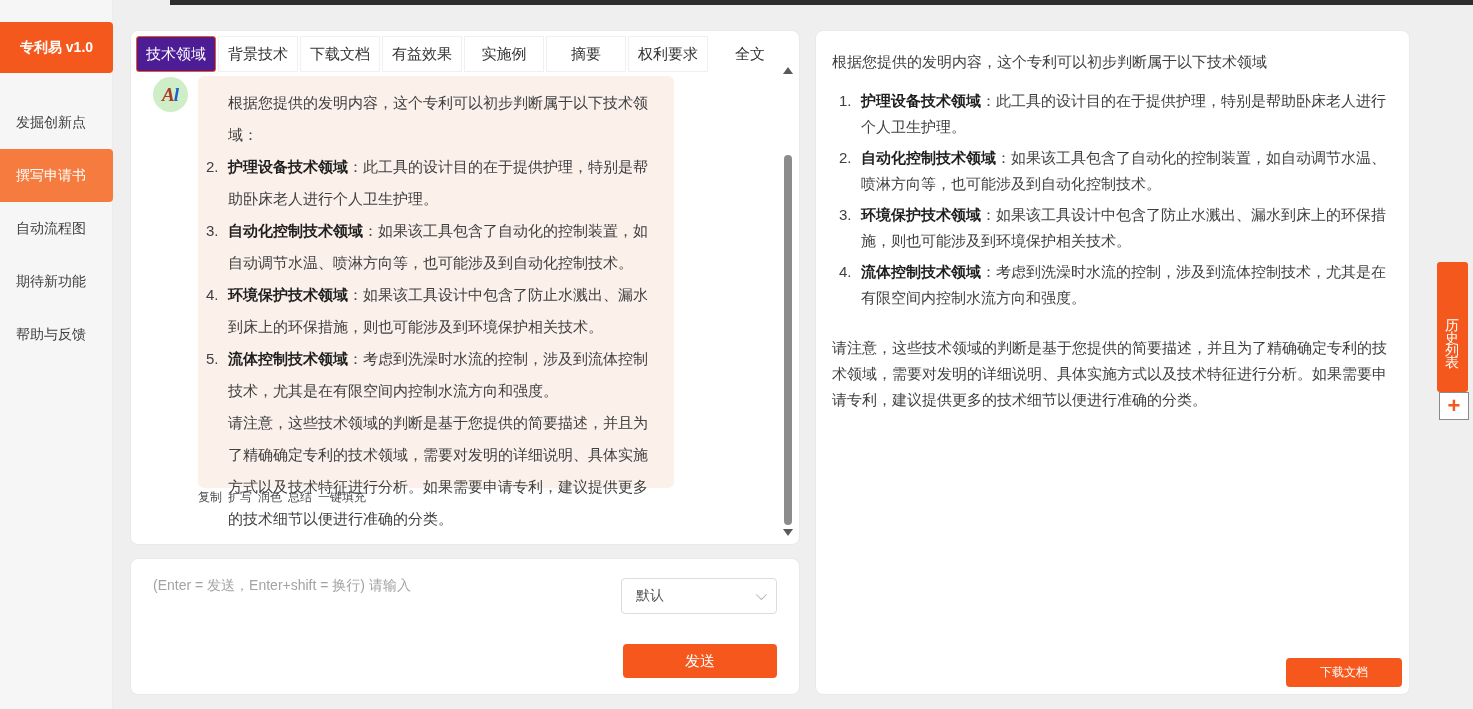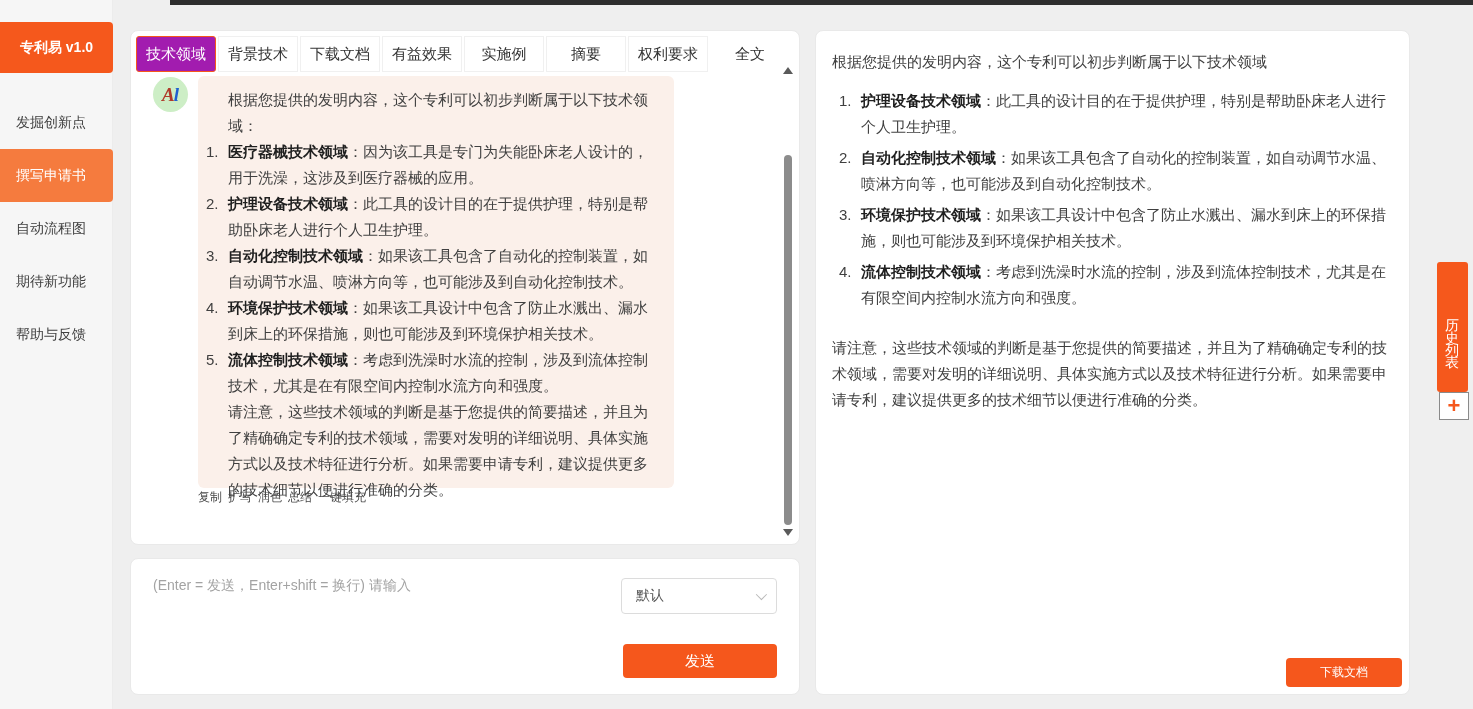--- a/index.html
+++ b/index.html
@@ -29,35 +29,35 @@
   
   .chat-card {
     position:absolute; left:130px; top:30px; width:670px; height:515px;
     background:#fff; border:1px solid #e9e9e9; border-radius:8px;
   }
   .tabs { position:absolute; left:5px; top:5px; height:36px; display:flex; }
   .tab {
     width:80px; height:36px; margin-right:2px; background:#fff; border:1px solid #f0f0f0;
     display:flex; align-items:center; justify-content:center; font-size:15px; color:#333; cursor:pointer;
   }
-  .tab.active { background:#a21caf; border-color:#f5571c; color:#fff; border-radius:3px; }
+  .tab.active { background:#4c1d95; border-color:#f5571c; color:#fff; border-radius:3px; }
   .tab.borderless { border-color:transparent; }
 
   .avatar {
     position:absolute; left:22px; top:46px; width:35px; height:35px; border-radius:50%;
     background:#cdeec6; display:flex; align-items:center; justify-content:center;
     font-family:"Liberation Serif","DejaVu Serif",serif; font-style:italic; font-weight:bold; font-size:19px;
   }
   .avatar .a { color:#b03a2a; }
   .avatar .i { color:#1f5fd0; margin-left:-1px; }
 
   .bubble {
     position:absolute; left:67px; top:45px; width:476px; height:412px;
     background:#fbf0ea; border-radius:6px; padding:11px 14px 12px 8px;
-    font-size:15px; line-height:26px; color:#404040;
+    font-size:15px; line-height:32px; color:#404040;
   }
   .bubble .intro { margin-left:22px; }
   .msg-li { padding-left:22px; }
   .msg-li .num { display:inline-block; width:22px; margin-left:-22px; }
   .msg-li b, .pv-li b { color:#1f1f1f; }
   .bubble .note { margin-left:22px; }
 
   .actions { position:absolute; left:67px; top:458px; display:flex; gap:6px; font-size:12px; color:#4a4a4a; }
   .action-link { cursor:pointer; }
 
@@ -176,21 +176,20 @@
       </div>
   </div>
 
   <div class="avatar">
     <span class="a">A</span>
       <span class="i">l</span>
   </div>
 
   <div class="bubble">
     <p class="intro">根据您提供的发明内容，这个专利可以初步判断属于以下技术领域：</p>
-    <div class="msg-li"><span class="num">1.</span><b>医疗器械技术领域</b><span>：因为该工具是专门为失能卧床老人设计的，用于洗澡，这涉及到医疗器械的应用。</span></div>
     <div class="msg-li"><span class="num">2.</span><b>护理设备技术领域</b><span>：此工具的设计目的在于提供护理，特别是帮助卧床老人进行个人卫生护理。</span></div>
     <div class="msg-li"><span class="num">3.</span><b>自动化控制技术领域</b><span>：如果该工具包含了自动化的控制装置，如自动调节水温、喷淋方向等，也可能涉及到自动化控制技术。</span></div>
     <div class="msg-li"><span class="num">4.</span><b>环境保护技术领域</b><span>：如果该工具设计中包含了防止水溅出、漏水到床上的环保措施，则也可能涉及到环境保护相关技术。</span></div>
     <div class="msg-li"><span class="num">5.</span><b>流体控制技术领域</b><span>：考虑到洗澡时水流的控制，涉及到流体控制技术，尤其是在有限空间内控制水流方向和强度。</span></div>
     <p class="note">请注意，这些技术领域的判断是基于您提供的简要描述，并且为了精确确定专利的技术领域，需要对发明的详细说明、具体实施方式以及技术特征进行分析。如果需要申请专利，建议提供更多的技术细节以便进行准确的分类。</p>
   </div>
 
   <div class="actions">
     <span class="action-link">复制</span>
     <span class="action-link">扩写</span>

